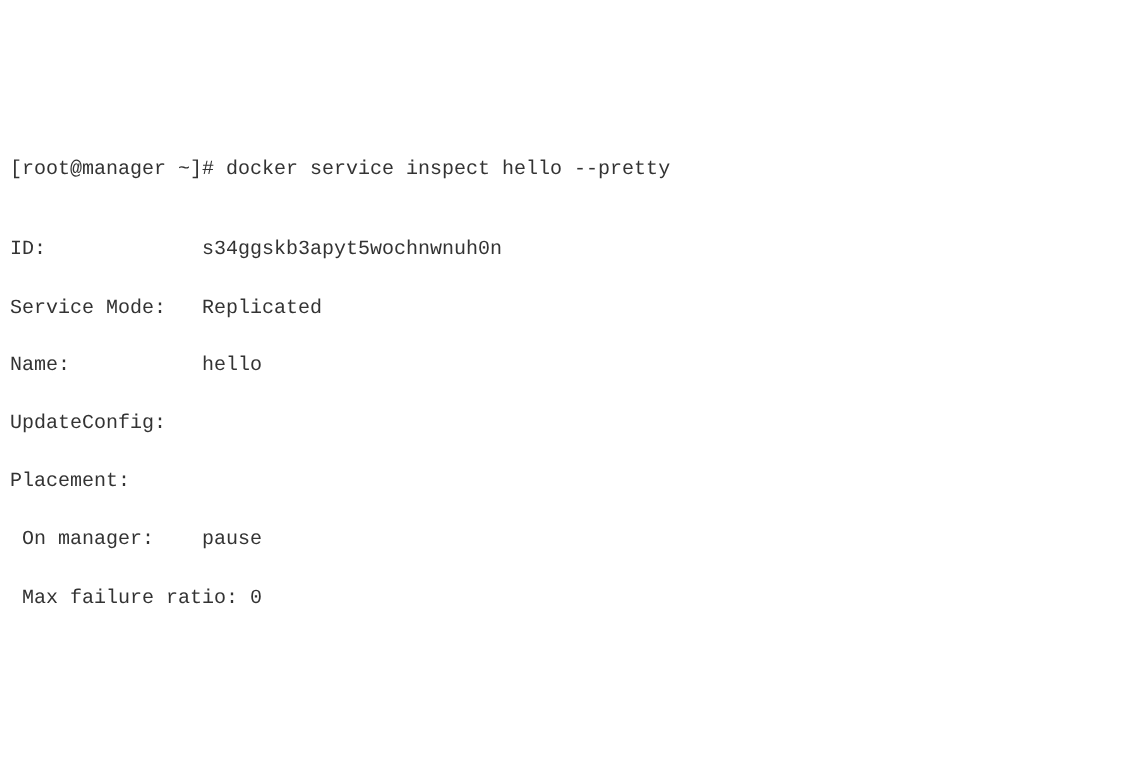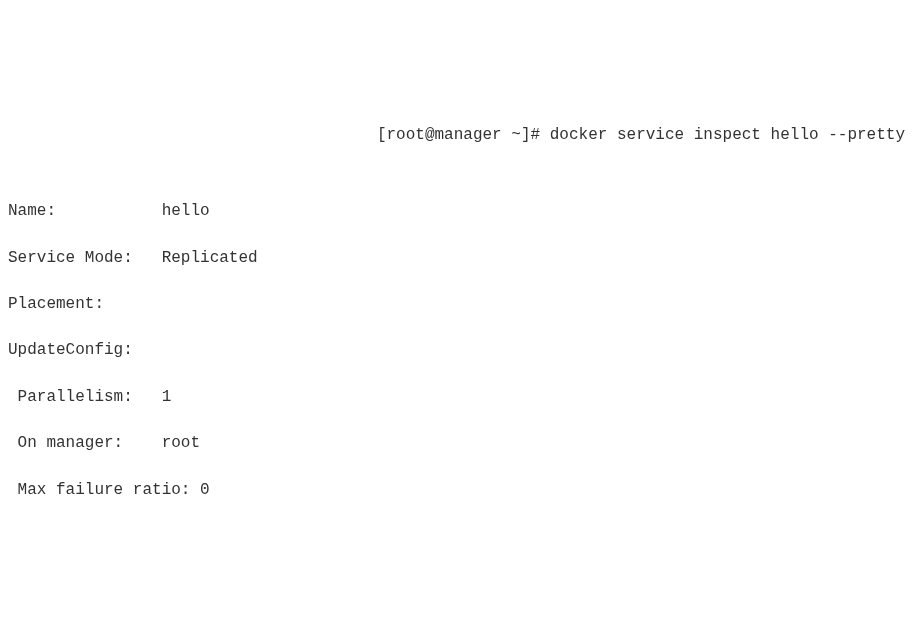--- a/index.html
+++ b/index.html
@@ -16,40 +16,39 @@
       padding: 8px;
       white-space: pre;
       overflow: hidden;
       width: 913px;
       height: 624px;
     }
     .terminal {
       white-space: pre;
     }
     .prompt-line {
-      margin-bottom: 30px;
-      text-align: right;
+      margin-bottom: 18px;
     }
     .output-line {
       display: block;
     }
   </style>
 </head>
 <body>
 
 
 
 <div class="terminal">
 <div class="prompt-line"><span>[root@manager ~]#</span> <span>docker service inspect hello --pretty</span></div>
+<div class="output-line"><span>ID:</span>             <span>s34ggskb3apyt5wochnwnuh0n</span></div>
+<div class="output-line"><span>Service Mode:</span>   <span>Replicated</span></div>
 <div class="output-line"><span>Name:</span>           <span>hello</span></div>
-<div class="output-line"><span>Service Mode:</span>   <span>Replicated</span></div>
+<div class="output-line"><span>UpdateConfig:</span></div>
 <div class="output-line"><span>Placement:</span></div>
-<div class="output-line"><span>UpdateConfig:</span></div>
-<div class="output-line"><span> Parallelism:</span>   <span>1</span></div>
-<div class="output-line"><span> On manager:</span>    <span>root</span></div>
+<div class="output-line"><span> On manager:</span>    <span>pause</span></div>
 <div class="output-line"><span> Max failure ratio:</span> <span>0</span></div>
 
 
 
 
 
 
 
 
 

